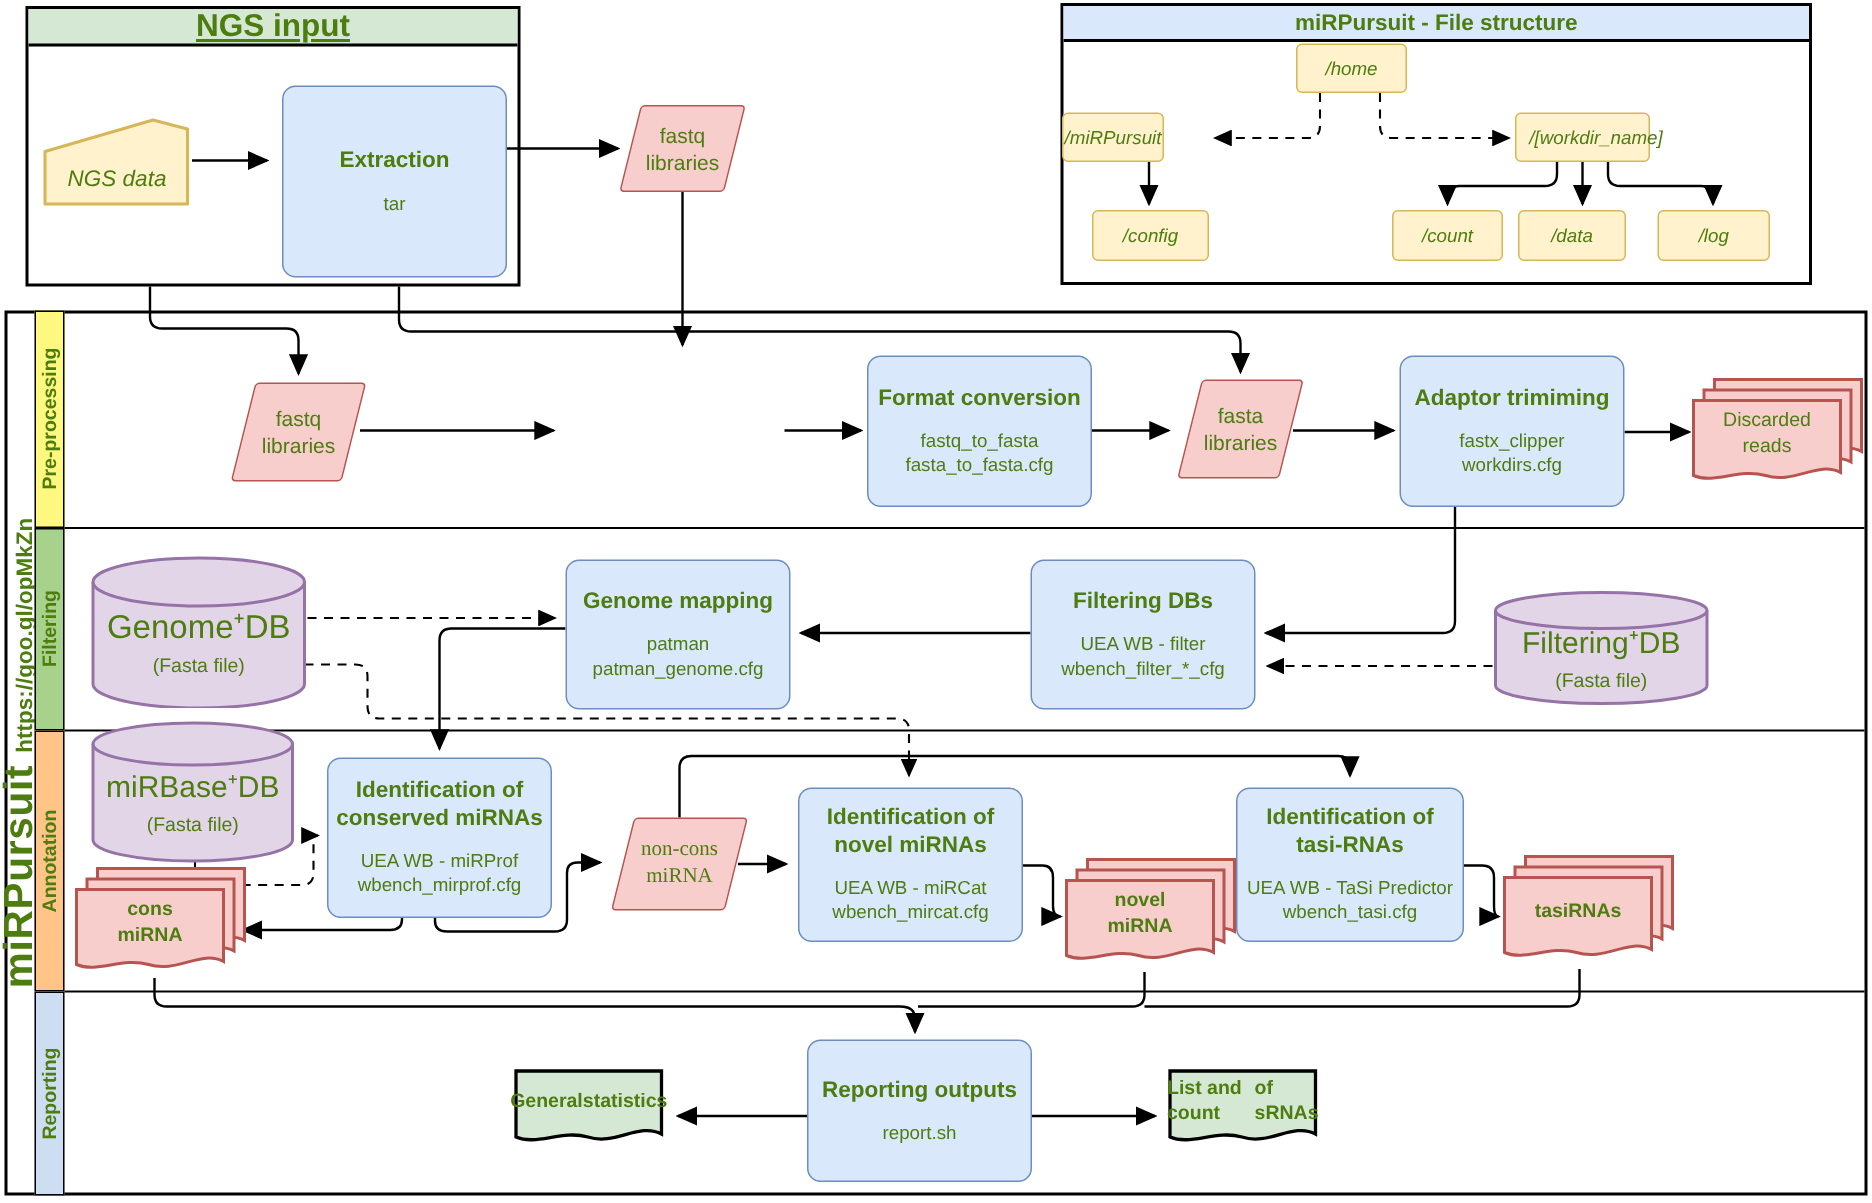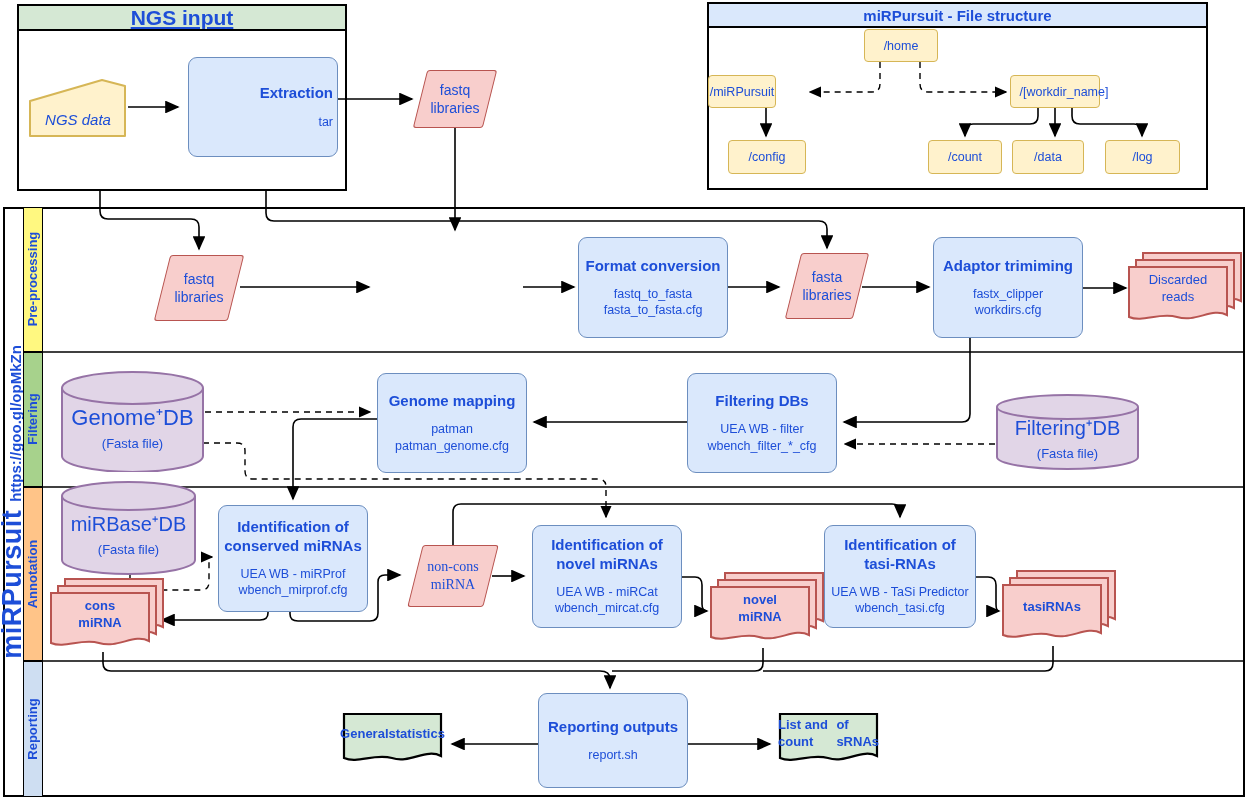--- a/index.html
+++ b/index.html
@@ -1,17 +1,17 @@
 <!DOCTYPE html>
 <html><head>
 <meta charset="utf-8">
 <style>
   html,body{margin:0;padding:0;background:#fff;}
   .stage{position:relative;width:1248px;height:802px;background:#fff;overflow:hidden;
-         font-family:"Liberation Sans",sans-serif;color:#1d4ed8;}
+         font-family:"Liberation Sans",sans-serif;color:#4d7c0f;}
   svg.wires{position:absolute;left:0;top:0;width:1248px;height:802px;pointer-events:none;z-index:3;}
   .w{fill:none;stroke:#000;stroke-width:1.6;}
   .wd{fill:none;stroke:#000;stroke-width:1.4;stroke-dasharray:6 5;}
   .divline{stroke:#000;stroke-width:1.4;}
   .panel{position:absolute;border:2px solid #000;background:#fff;box-sizing:border-box;z-index:1;}
   .panel-head{position:absolute;left:0;top:0;right:0;border-bottom:2px solid #000;
               display:flex;align-items:center;justify-content:center;font-weight:bold;box-sizing:border-box;}
   .head-green{background:#D5E8D4;}
   .head-blue{background:#DAE8FC;}
   .pbox{position:absolute;background:#DAE8FC;border:1.6px solid #6C8EBF;border-radius:9px;
@@ -36,21 +36,21 @@
   .docstack .lbl{position:absolute;left:0;top:14px;width:100px;height:46px;display:flex;
                  flex-direction:column;align-items:center;justify-content:center;
                  font-weight:bold;font-size:13px;line-height:1.3;}
   .gdoc{position:absolute;z-index:4;}
   .gdoc svg{position:absolute;left:0;top:0;}
   .gdoc .lbl{position:absolute;left:0;top:0;width:101px;height:44px;display:flex;
              flex-direction:row;align-items:center;justify-content:center;
              font-weight:bold;font-size:13px;line-height:1.3;}
   .fnode{position:absolute;background:#FFF2CC;border:1.6px solid #D6B656;border-radius:4px;
          display:flex;align-items:center;justify-content:center;font-size:12.5px;
-         box-sizing:border-box;z-index:4;}
+         box-sizing:border-box;z-index:4;font-style:italic;}
   .band{position:absolute;width:20px;border:1.4px solid #000;box-sizing:border-box;z-index:2;}
   .vlabel{position:absolute;transform:rotate(-90deg);text-align:center;white-space:nowrap;z-index:2;}
   .lane-label{font-weight:bold;font-size:13px;width:140px;height:16px;line-height:16px;}
   .side-label{width:460px;height:30px;line-height:30px;}
   .side-label .app{font-weight:bold;font-size:27px;letter-spacing:0.5px;}
   .side-label .url{font-weight:bold;font-size:15px;margin-left:8px;}
   .trap{position:absolute;z-index:4;}
   .trap .lbl{position:absolute;left:0;top:22px;right:0;bottom:0;display:flex;align-items:center;
              justify-content:center;font-size:15px;font-style:italic;}
   .u{text-decoration:underline;}
@@ -116,21 +116,21 @@
     <div class="panel-head head-green" style="height:25px;font-size:21px;">
       <span class="u">NGS input</span>
     </div>
   </div>
   <div class="trap" style="left:28px;top:77px;width:100px;height:62px;">
     <svg width="100" height="62">
       <path d="M2,24 L74,3 L97,9 V59 H2 Z" fill="#FFF2CC" stroke="#D6B656" stroke-width="2" stroke-linejoin="round"></path>
     </svg>
     <div class="lbl">NGS data</div>
   </div>
-  <div class="pbox" style="left:188px;top:57px;width:150px;height:100px;align-items:flex-end;">
+  <div class="pbox" style="left:188px;top:57px;width:150px;height:128px;">
     <div class="t">Extraction</div>
     <div class="s">tar</div>
   </div>
   <div class="para" style="left:410px;top:70px;width:90px;height:58px;">
     <div class="fill"></div>
     <div class="lbl">
       <span><span>fastq</span><br><span>libraries</span></span>
     </div>
   </div>
 

